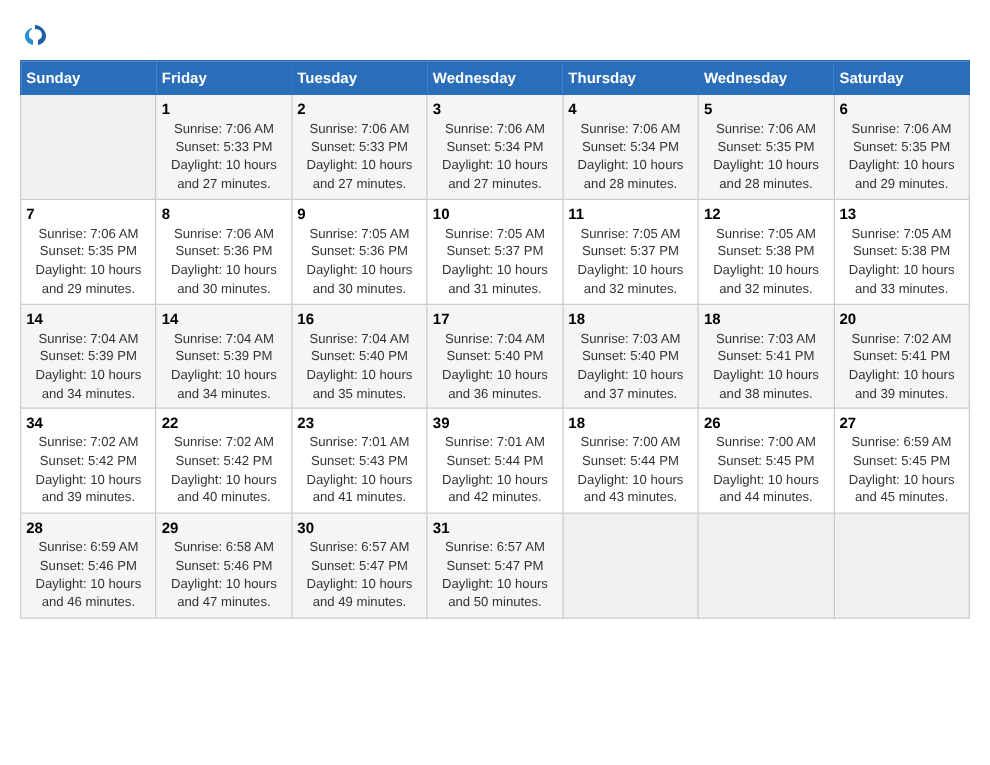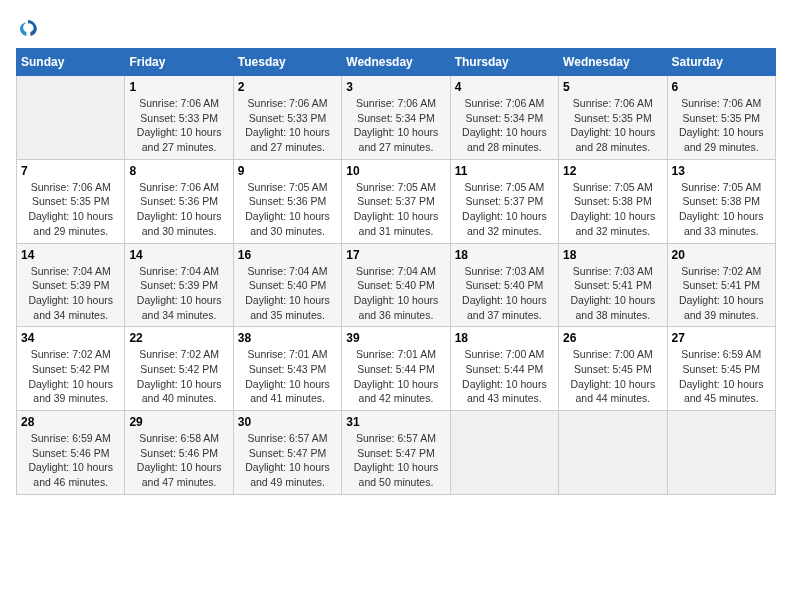--- a/index.html
+++ b/index.html
@@ -278,21 +278,21 @@
 and 39 minutes.</div>
         </td>
         <td>
           <span class="day-number">22</span>
           <div class="day-detail" style="white-space: pre-line;">Sunrise: 7:02 AM
 Sunset: 5:42 PM
 Daylight: 10 hours
 and 40 minutes.</div>
         </td>
         <td>
-          <span class="day-number">38</span>
+          <span class="day-number">23</span>
           <div class="day-detail" style="white-space: pre-line;">Sunrise: 7:01 AM
 Sunset: 5:43 PM
 Daylight: 10 hours
 and 41 minutes.</div>
         </td>
         <td>
           <span class="day-number">39</span>
           <div class="day-detail" style="white-space: pre-line;">Sunrise: 7:01 AM
 Sunset: 5:44 PM
 Daylight: 10 hours

